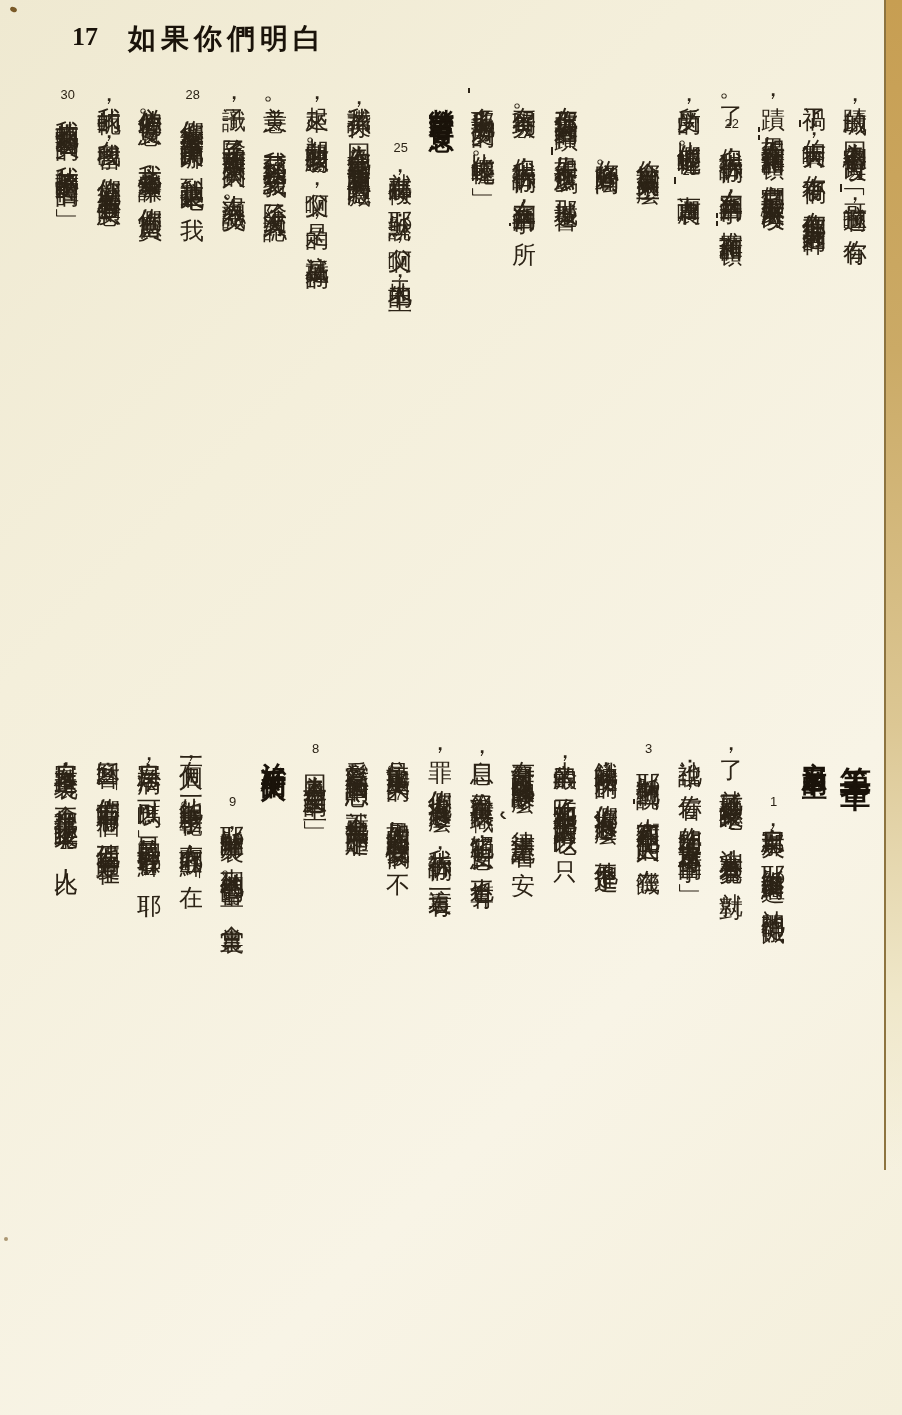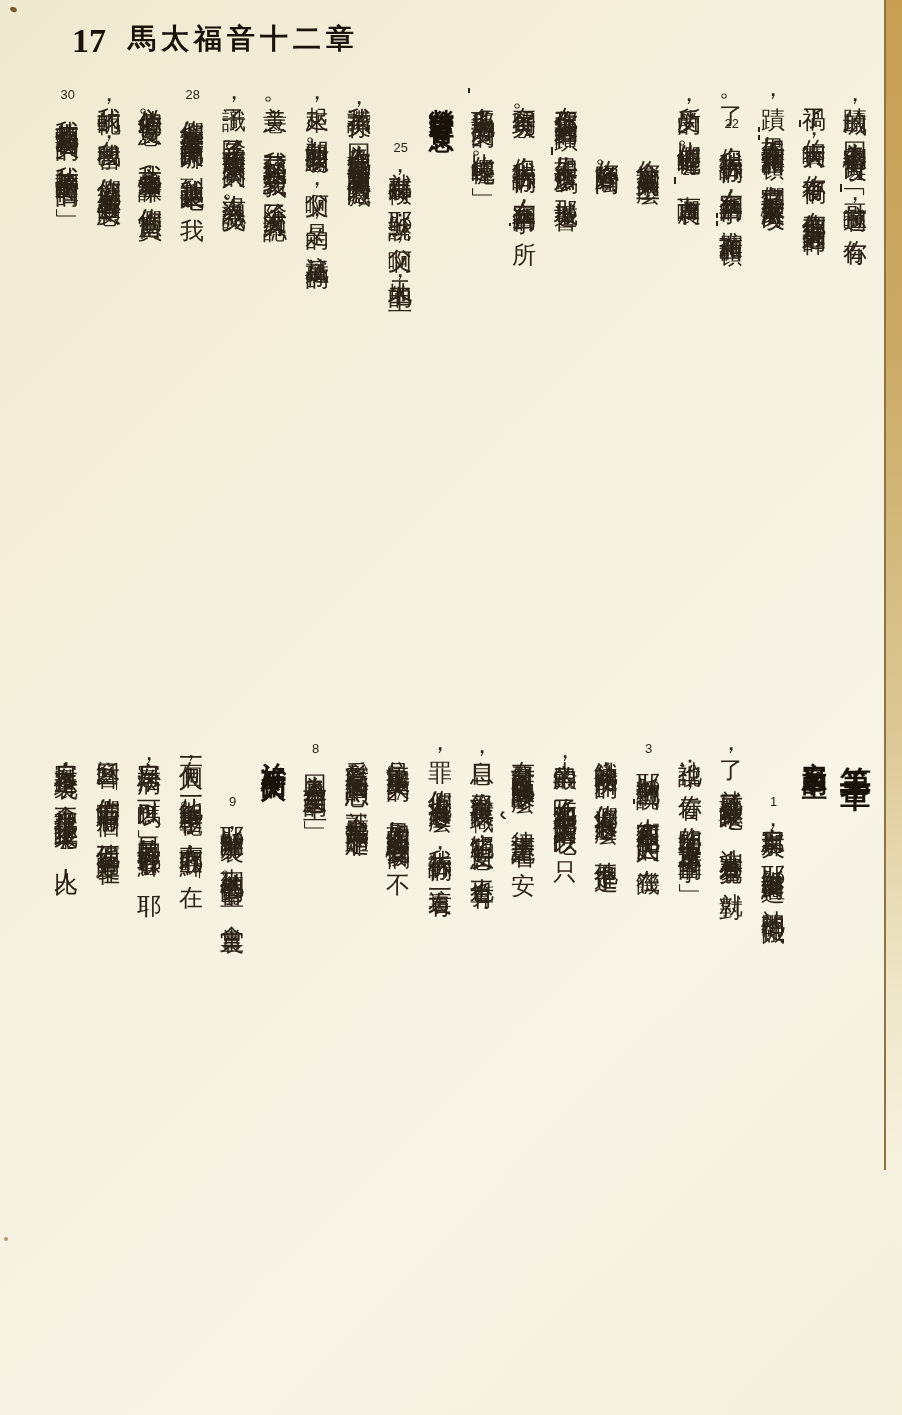--- a/index.html
+++ b/index.html
@@ -14,21 +14,21 @@
     background: linear-gradient(to bottom,
       var(--band) 0%, #cbaa66 30%, #dcc794 62%, #efe7c9 85%, rgba(244,239,220,0) 100%);
     border-left:2px solid var(--band-line);
   }
   .speck { position:absolute; background:#7a5a28; border-radius:50%; }
   .speck-1 { left:10px; top:7px;  width:7px; height:5px; transform:rotate(25deg); }
   .speck-2 { left:4px;  top:1237px; width:4px; height:4px; opacity:.6; }
 
   .page-num {
     position:absolute; left:72px; top:22px;
-    font-size:34px; font-weight:bold; color:var(--ink-dark);
+    font-size:26px; font-weight:bold; color:var(--ink-dark);
   }
   .page-header-title {
     position:absolute; left:128px; top:20px;
     font-size:28px; font-weight:bold; letter-spacing:5px; color:var(--ink-dark);
   }
 
   
   .vblock {
     position:absolute; right:26px;
     writing-mode: vertical-rl; text-orientation: upright;
@@ -70,21 +70,21 @@
 </style>
 </head>
 <body>
 
 <div class="page" style="--paper: #f4efdb; --paper-light: #f8f4e6; --paper-dark: #efe9d1; --ink: #2c2316; --ink-dark: #1a130a; --band: #c79e52; --band-line: #8d7440;">
   <div class="edge-band"></div>
   <div class="speck speck-1"></div>
   <div class="speck speck-2"></div>
 
   <div class="page-num">17</div>
-  <div class="page-header-title">馬太福音十二章</div>
+  <div class="page-header-title">如果你們明白</div>
 
   <div class="vblock block-top">
       <p class="col body"><span>蹟的城，因為它們不肯悔改：</span><span class="verse">21</span><span>「</span><span class="pname">哥拉遜</span><span>啊，你有</span></p>
       <p class="col body"><span>禍了！</span><span class="pname">伯賽大</span><span>啊，你有禍了！在你們那裏行過的神</span></p>
       <p class="col body"><span>蹟，如果行在</span><span class="pname">推羅</span><span>和</span><span class="pname">西頓</span><span>，它們早已披麻蒙灰悔改</span></p>
       <p class="col body"><span>了。</span><span class="verse">22</span><span>但我告訴你們，在審判的日子，</span><span class="pname">推羅</span><span>和</span><span class="pname">西頓</span></p>
       <p class="col body"><span>所受的，比你們還輕呢。</span><span class="verse">23</span><span class="pname">迦百農</span><span>啊！</span></p>
       <p class="col body"><span>　　</span><span>你會被高舉到天上麼？</span></p>
       <p class="col body"><span>　　</span><span>你必降到陰間。</span></p>
       <p class="col body"><span>在你那裏行過的神蹟，如果行在</span><span class="pname">所多瑪</span><span>，那城還會</span></p>

